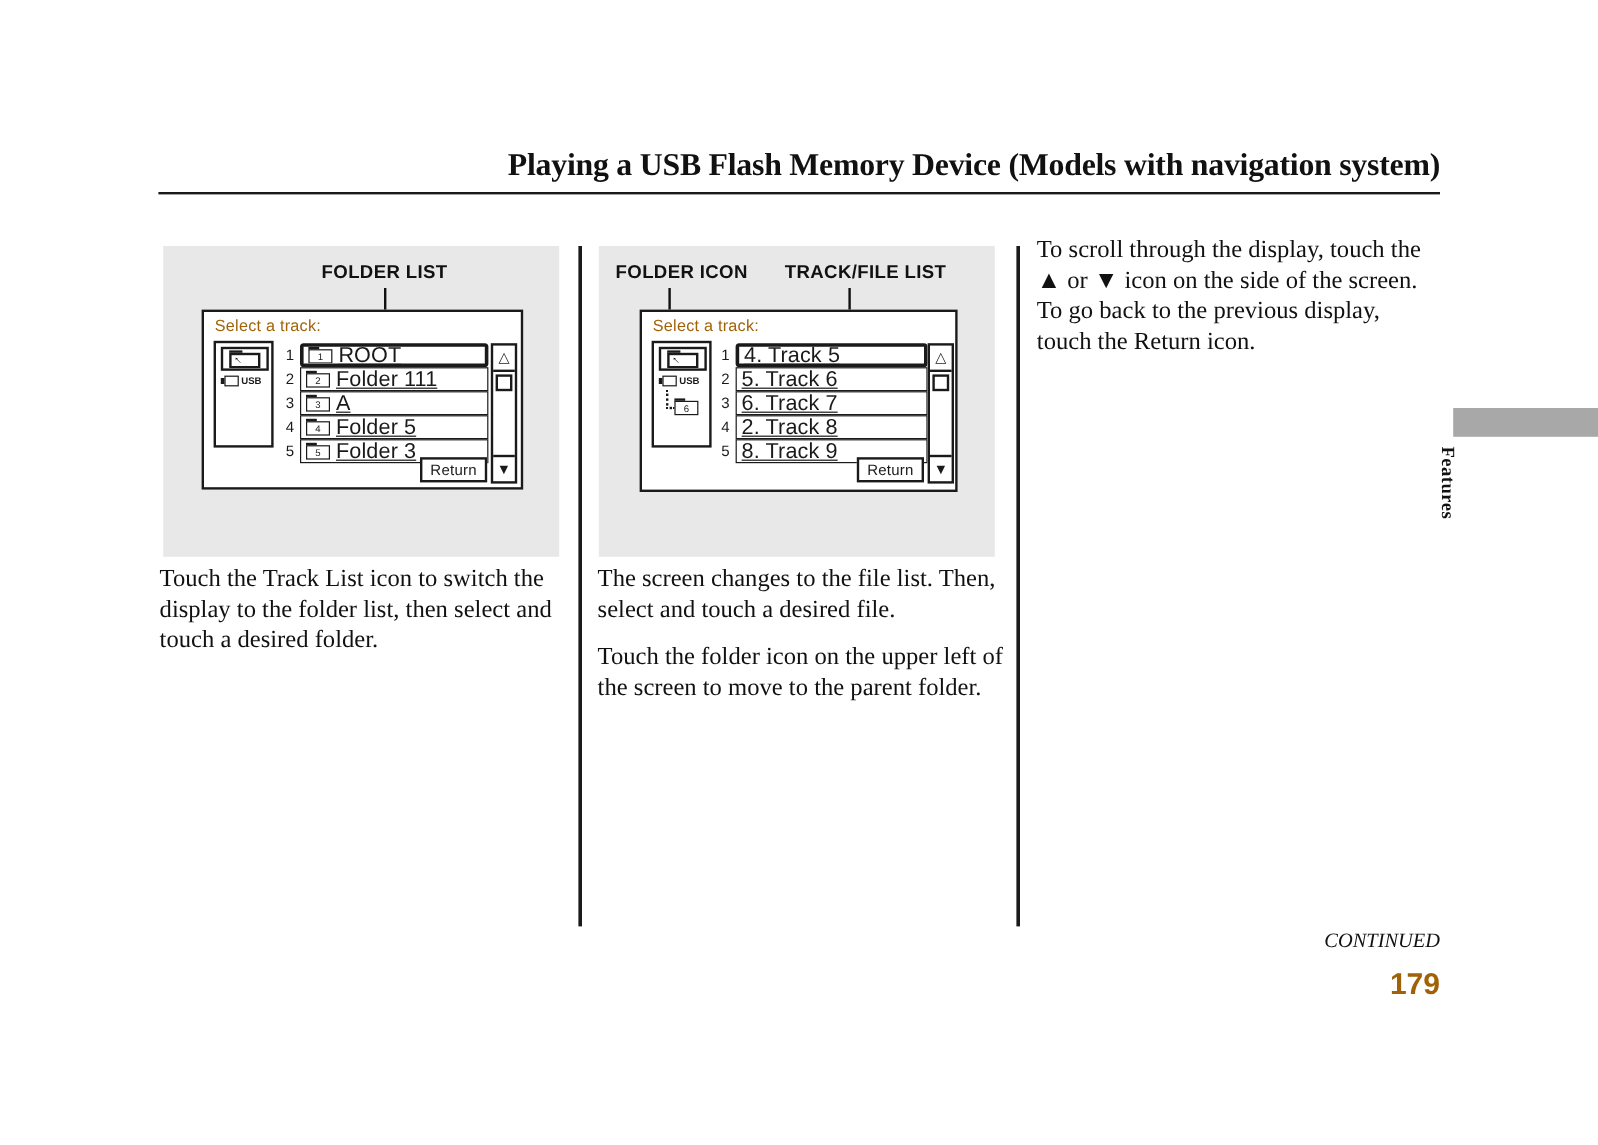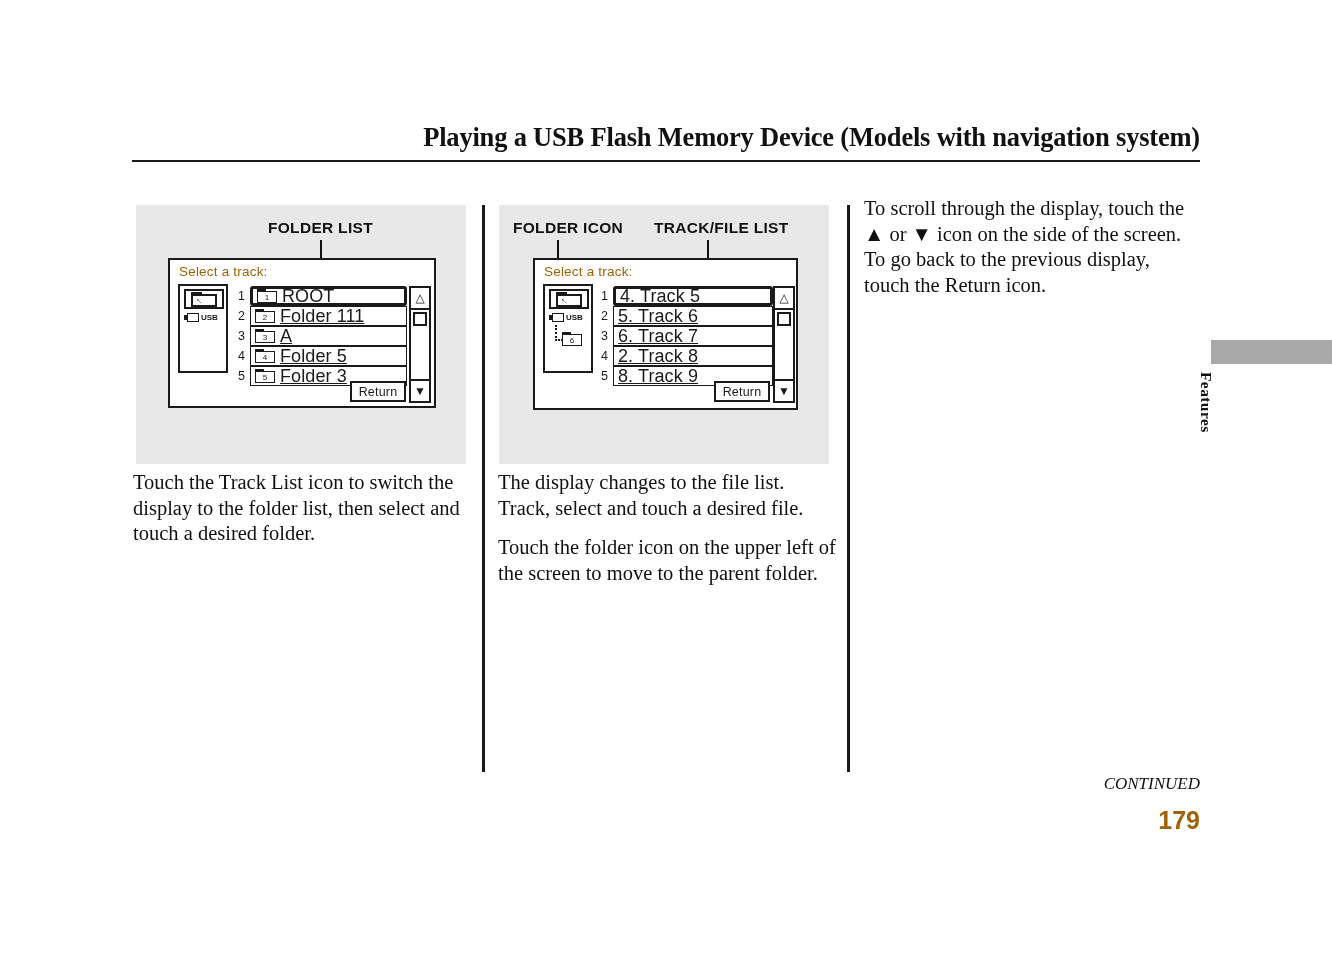--- a/index.html
+++ b/index.html
@@ -587,21 +587,21 @@
   </div>
 
   <div class="return-btn" style="left:179px; top:121px; width:56px;">Return</div>
 </div>
 
 <div class="body-col col1">
   <p>Touch the Track List icon to switch the display to the folder list, then select and touch a desired folder.</p>
 </div>
 
 <div class="body-col col2">
-  <p>The display changes to the file list. Track, select and touch a desired file.</p>
+  <p>The screen changes to the file list. Then, select and touch a desired file.</p>
   <p>Touch the folder icon on the upper left of the screen to move to the parent folder.</p>
 </div>
 
 <div class="body-col col3">
   <p>To scroll through the display, touch the ▲ or ▼ icon on the side of the screen. To go back to the previous display, touch the Return icon.</p>
 </div>
 
 <div class="edge-tab"></div>
 <div class="edge-label">Features</div>
 

